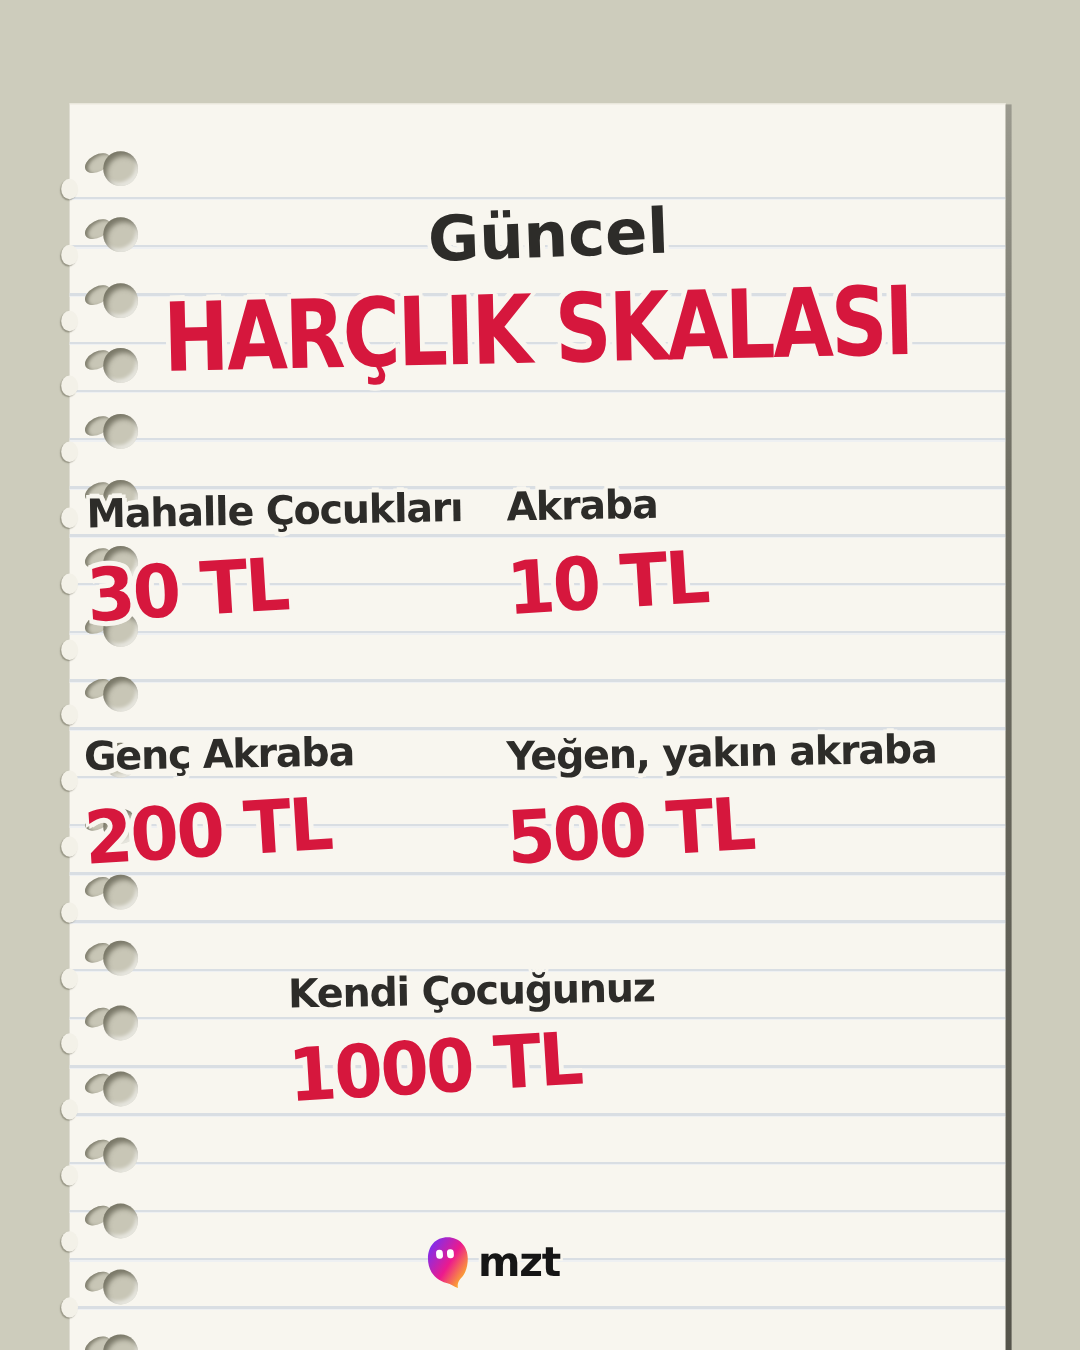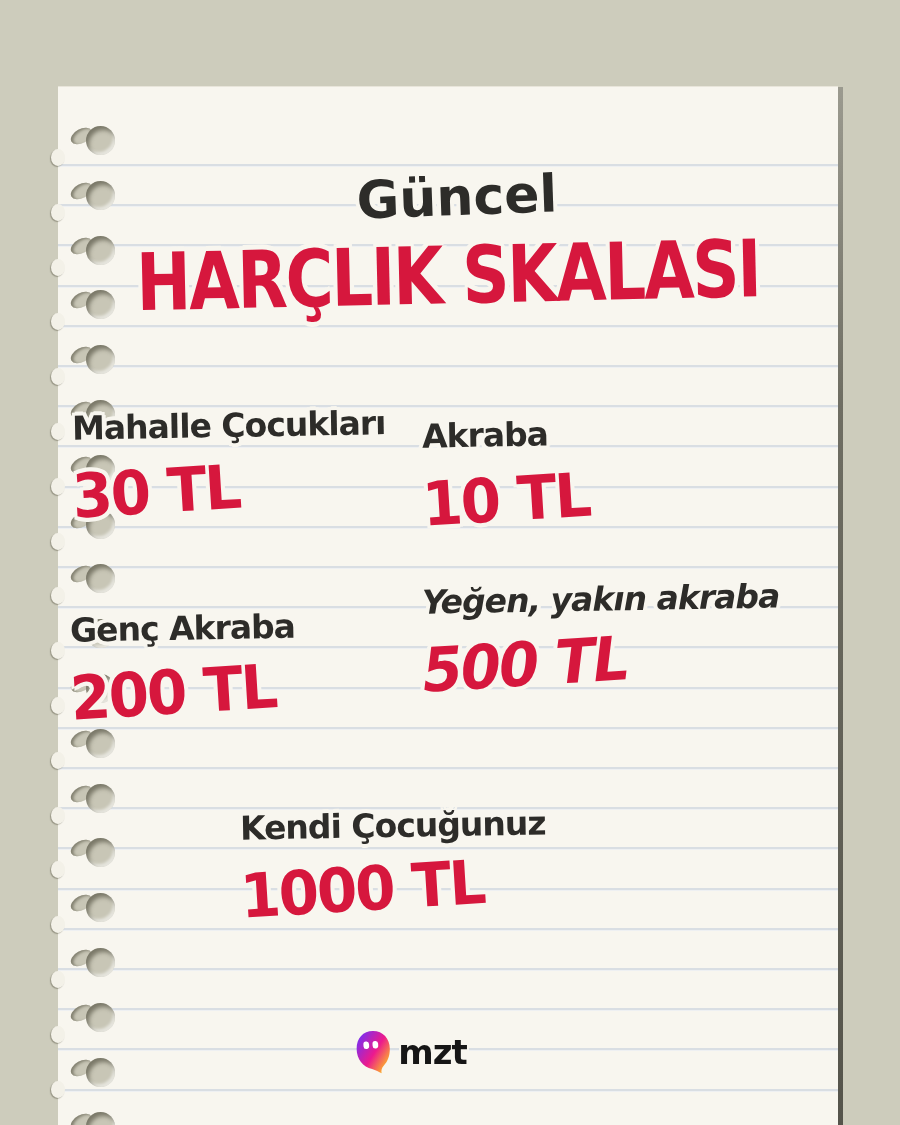--- a/index.html
+++ b/index.html
@@ -66,23 +66,23 @@
   .entry-label{
     font-size:33px;font-weight:bold;color:#2d2c29;letter-spacing:-1px;
     transform:rotate(-1deg);white-space:nowrap;
   }
   .entry-value{
     margin-top:6px;font-size:58px;font-weight:bold;color:#d6173d;
     letter-spacing:-2px;white-space:nowrap;
     transform:rotate(-3.5deg) scaleY(1.05);
   }
   .pos-1{left:14px;top:318px;}
-  .pos-2{left:364px;top:326px;}
+  .pos-2{left:364px;top:312px;}
   .pos-3{left:12px;top:520px;}
-  .pos-4{left:364px;top:492px;font-style:italic;}
+  .pos-4{left:364px;top:520px;}
   .pos-5{left:182px;top:718px;}
   
   .logo{
     position:absolute;left:0;top:940px;width:704px;height:50px;
     display:flex;align-items:center;justify-content:center;gap:5px;
   }
   .ghost{width:40px;height:46px;display:block;}
   .brand{
     font-size:34px;font-weight:bold;color:#161616;letter-spacing:-1px;
     text-shadow:-2px -2px 0 #f8f6ef,2px -2px 0 #f8f6ef,-2px 2px 0 #f8f6ef,2px 2px 0 #f8f6ef;

